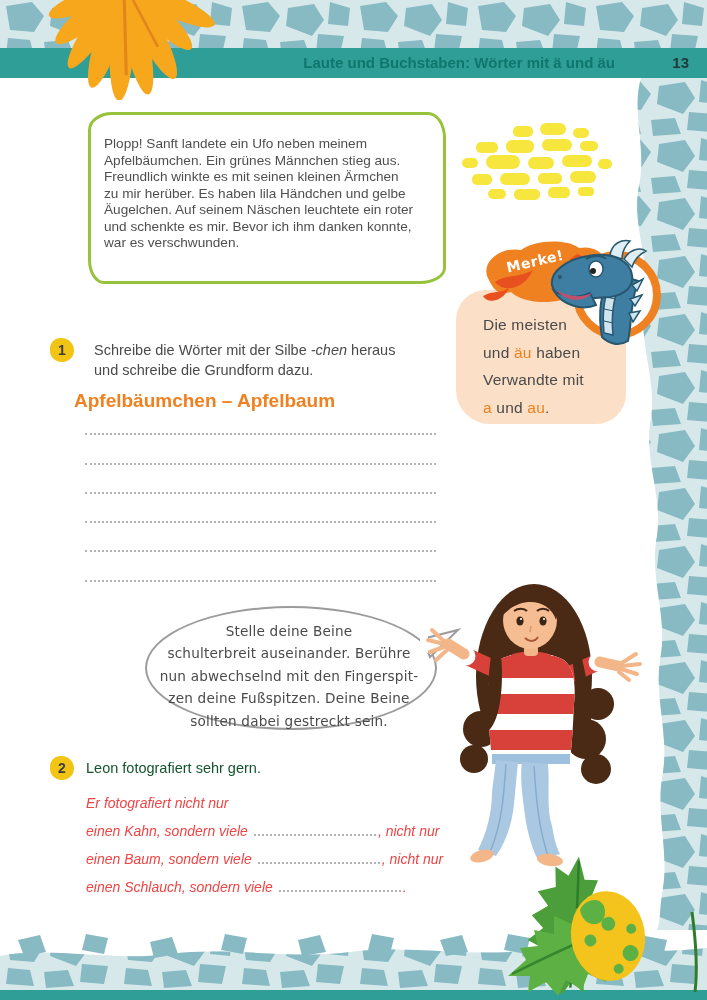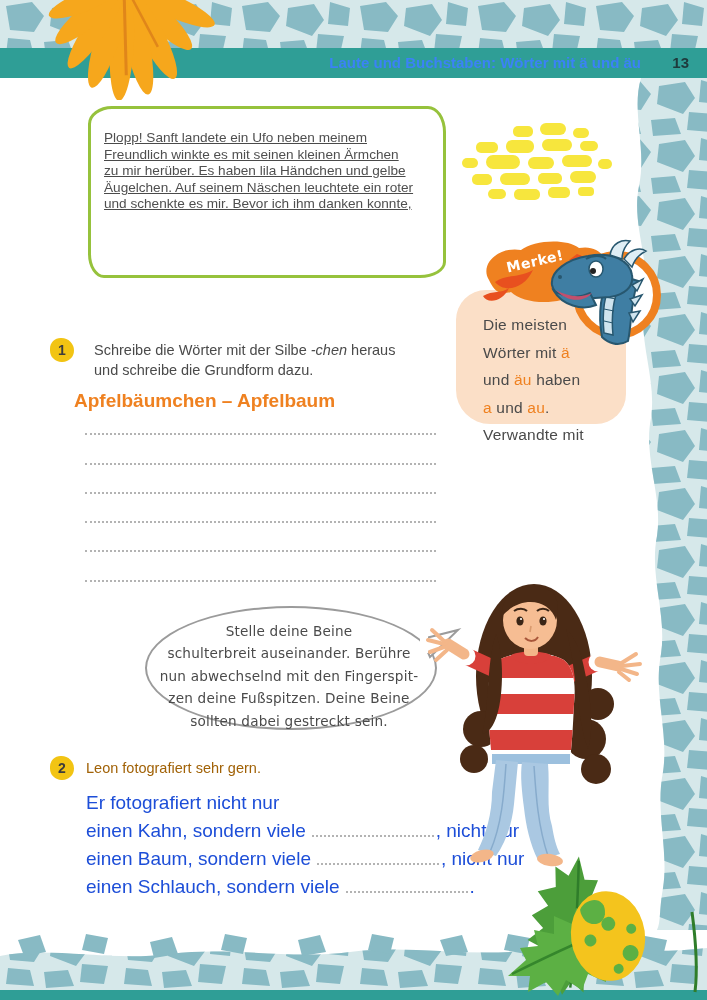--- a/index.html
+++ b/index.html
@@ -5,28 +5,28 @@
   html,body{margin:0;padding:0;}
   body{
     width:707px;height:1000px;position:relative;overflow:hidden;
     background:#ffffff;
     font-family:"Liberation Sans", sans-serif;
     color:#4a4a4a;
   }
   .bg-band{position:absolute;z-index:0;}
   
   .teal-bar{position:absolute;left:0;top:48px;width:707px;height:30px;background:#2f9e96;z-index:1;}
-  .header-title{position:absolute;top:48px;right:66px;height:30px;line-height:30px;
-    font-size:15px;font-weight:bold;color:#3b82f6;z-index:2;}
+  .header-title{position:absolute;top:48px;right:92px;height:30px;line-height:30px;
+    font-size:15px;font-weight:bold;color:#0f766e;z-index:2;}
   .page-number{position:absolute;top:48px;right:18px;height:30px;line-height:30px;
     font-size:15px;font-weight:bold;color:#1e3a3c;z-index:2;}
   
-  .story-box{position:absolute;left:88px;top:106px;width:358px;height:172px;box-sizing:border-box;
+  .story-box{position:absolute;left:88px;top:112px;width:358px;height:172px;box-sizing:border-box;
     border:3px solid #96c23c;background:#fff;z-index:1;
-    border-radius:24px 18px 26px 16px / 18px 26px 16px 24px;text-decoration:underline;}
+    border-radius:24px 18px 26px 16px / 18px 26px 16px 24px;}
   .story-text{padding:21px 12px 0 13px;font-size:13.6px;line-height:16.5px;color:#4f4f4f;}
   
   .merke-box{position:absolute;left:456px;top:290px;width:170px;height:134px;background:#fbdfc7;
     border-radius:30px 26px 30px 34px;z-index:1;}
   .merke-text{padding:21px 0 0 27px;font-family:Liberation Sans, sans-serif;
     font-size:15.5px;line-height:27.5px;color:#4a4a4a;letter-spacing:0.2px;}
   .hl{color:#ef8120;}
   .merke-banner-label{position:absolute;left:506px;top:253px;z-index:3;color:#fff;
     font-family:"DejaVu Sans", sans-serif;font-size:14px;font-weight:bold;letter-spacing:0.5px;
     transform:rotate(-13deg);}
@@ -38,22 +38,22 @@
   .ex1-example{position:absolute;left:74px;top:390px;font-size:19px;font-weight:600;color:#ef8120;z-index:1;}
   .writing-lines{position:absolute;left:85px;top:406px;width:351px;z-index:1;}
   .writing-line{height:27.3px;border-bottom:2px dotted #b3b3b3;}
   
   .bubble{position:absolute;left:145px;top:606px;width:288px;height:120px;background:#fff;
     border:2px solid #9b9b9b;border-radius:50%;z-index:2;}
   .bubble-tail{position:absolute;left:420px;top:627px;z-index:2;}
   .bubble-text{position:absolute;left:150px;top:620px;width:278px;text-align:center;z-index:3;
     font-family:"DejaVu Sans", sans-serif;font-size:13.6px;line-height:22.4px;color:#4a4a4a;letter-spacing:0.2px;}
   
-  .ex2-title{position:absolute;left:86px;top:760px;font-size:14.5px;color:#a16207;z-index:1;}
-  .ex2-rows{position:absolute;left:86px;top:789px;font-size:19px;color:#1d4ed8;z-index:1;}
+  .ex2-title{position:absolute;left:86px;top:760px;font-size:14.5px;color:#14532d;z-index:1;}
+  .ex2-rows{position:absolute;left:86px;top:789px;font-size:14px;color:#ef4444;z-index:1;font-style:italic;}
   .ex2-row{height:28px;line-height:28px;}
   .blank{display:inline-block;width:122px;height:12px;border-bottom:2px dotted #b3b3b3;margin:0 2px 0 6px;}
   
   .flower{position:absolute;left:40px;top:0;z-index:3;}
   .kernels{position:absolute;left:458px;top:120px;z-index:1;}
   .flame{position:absolute;left:481px;top:238px;z-index:2;}
   .dragon{position:absolute;left:540px;top:235px;z-index:2;}
   .girl{position:absolute;left:426px;top:564px;z-index:3;}
   .cluster{position:absolute;left:480px;top:852px;z-index:2;}
 </style>
@@ -159,34 +159,35 @@
     <rect x="30" y="69" width="18" height="10" rx="5"></rect>
       <rect x="56" y="69" width="26" height="11" rx="5"></rect>
       <rect x="90" y="67" width="22" height="11" rx="5"></rect>
       <rect x="120" y="67" width="16" height="9" rx="4"></rect>
   </g>
 </svg>
 
 <div class="story-box">
   <div class="story-text">
     <div>Plopp! Sanft landete ein Ufo neben meinem</div>
+    <div>Apfelbäumchen. Ein grünes Männchen stieg aus.</div>
     <div>Freundlich winkte es mit seinen kleinen Ärmchen</div>
     <div>zu mir herüber. Es haben lila Händchen und gelbe</div>
     <div>Äugelchen. Auf seinem Näschen leuchtete ein roter</div>
     <div>und schenkte es mir. Bevor ich ihm danken konnte,</div>
+    <div>war es verschwunden.</div>
   </div>
 </div>
 
 <div class="merke-box">
   <div class="merke-text">
     <div><span>Die meisten</span></div>
-    <div><span>Wörter mit </span><span class="hl">ä</span></div>
     <div><span>und </span><span class="hl">äu</span><span> haben</span></div>
+    <div><span>Verwandte mit</span></div>
     <div><span class="hl">a</span><span> und </span><span class="hl">au</span><span>.</span></div>
-    <div><span>Verwandte mit</span></div>
   </div>
 </div>
 
 <svg class="flame" width="135" height="72">
   <path d="M8,42 C-2,26 18,8 40,12 C52,2 86,0 98,10 C118,6 132,22 118,36 C130,46 116,62 96,56 C76,68 42,66 30,54 C16,58 12,50 8,42 Z" fill="#ef8120"></path>
   <path d="M14,44 C26,36 38,40 52,32 C44,50 24,56 14,44 Z" fill="#e8501f"></path>
   <path d="M96,16 C110,20 116,34 104,46 C110,34 102,24 88,22 Z" fill="#e8501f"></path>
   <path d="M2,58 C12,52 20,56 28,50 C22,64 6,66 2,58 Z" fill="#e8501f"></path>
 </svg>
 <div class="merke-banner-label">Merke!</div>

